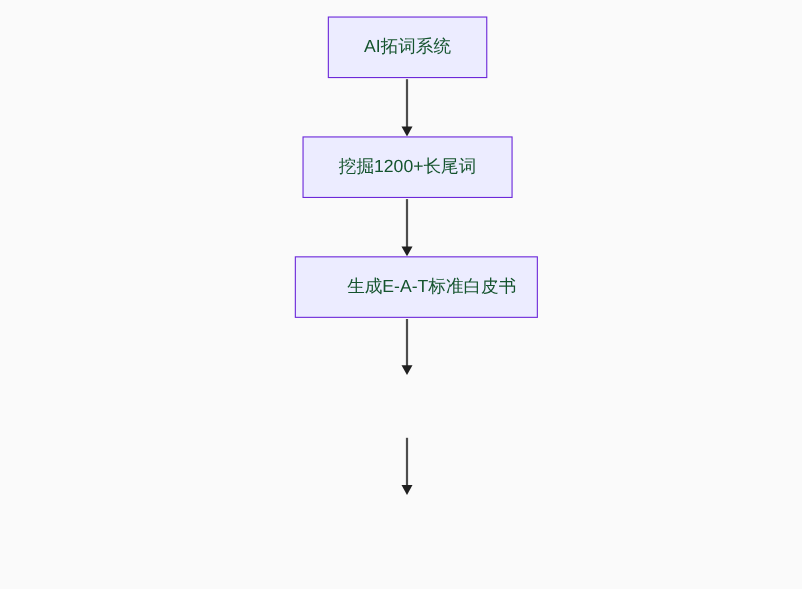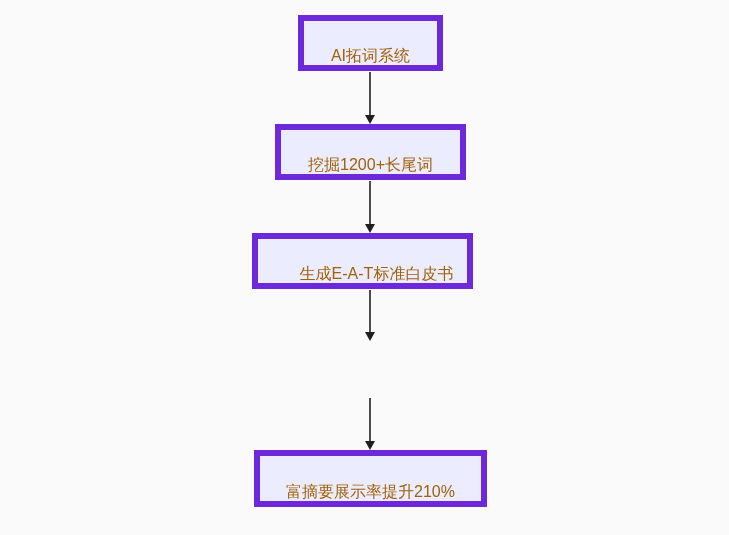--- a/index.html
+++ b/index.html
@@ -12,33 +12,33 @@
     position: relative;
     width: 729px;
     height: 535px;
     background: #fafafa;
     overflow: hidden;
   }
   .node {
     position: absolute;
     box-sizing: border-box;
     display: flex;
-    align-items: flex-end;
+    align-items: center;
     justify-content: center;
     background: #ECECFF;
-    border: 6px solid #6d28d9;
-    color: #a16207;
+    border: 1px solid #6d28d9;
+    color: #14532d;
     font-size: 16px;
     line-height: 1.2;
     white-space: nowrap;
     text-align: center;
   }
   .n1 { left: 298px; top: 15px;  width: 145px; height: 56px; }
   .n2 { left: 275px; top: 124px; width: 191px; height: 56px; }
-  .n3 { left: 252px; top: 233px; width: 221px; height: 56px; padding-left: 28px; }
+  .n3 { left: 268px; top: 233px; width: 221px; height: 56px; padding-left: 28px; }
   .n4 { left: 264px; top: 341px; width: 213px; height: 56px; }
   .n5 { left: 254px; top: 450px; width: 233px; height: 57px; }
 
   .edge {
     position: absolute;
     left: 365px;   
     width: 10px;
   }
   .e1 { top: 72px;  height: 52px; }
   .e2 { top: 181px; height: 52px; }
@@ -95,17 +95,14 @@
     <div class="line"></div>
     <div class="head"></div>
   </div>
 
 
   <div class="edge e4">
     <div class="line"></div>
     <div class="head"></div>
   </div>
 
-  <div class="node n5">
-    <span>富摘要展示率提升210%</span>
-  </div>
 
 </div>
 
 </body></html>

